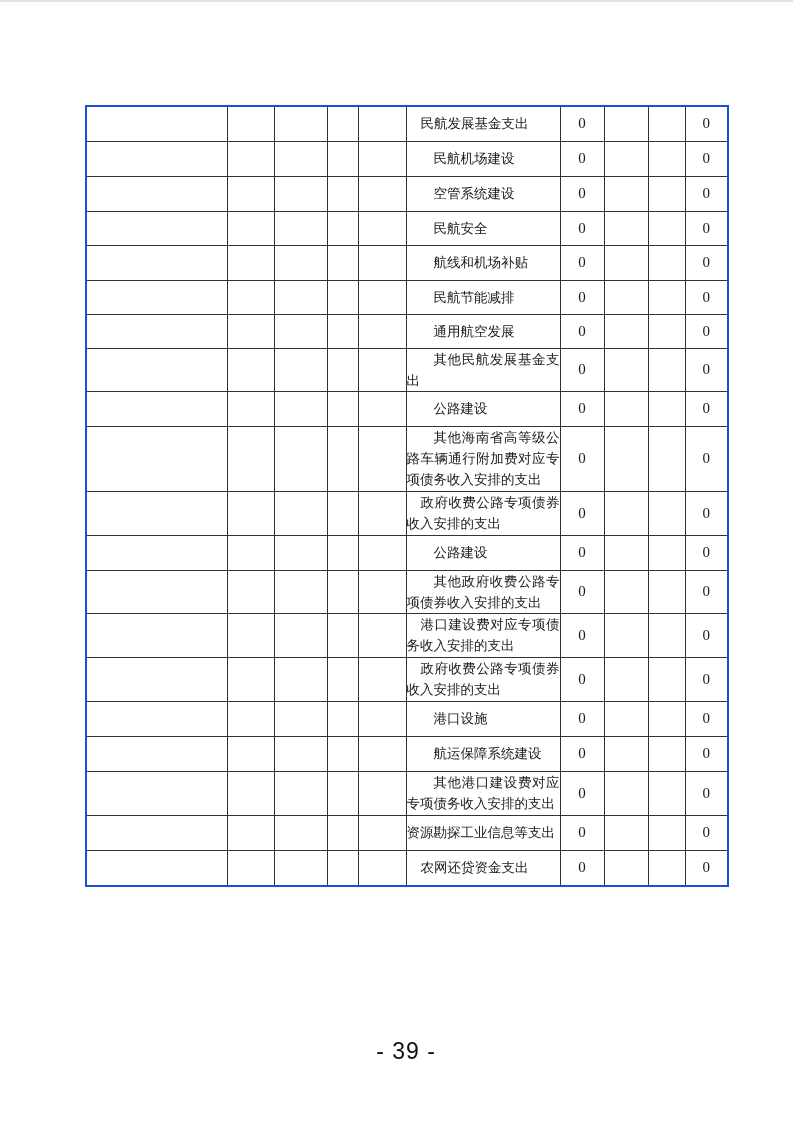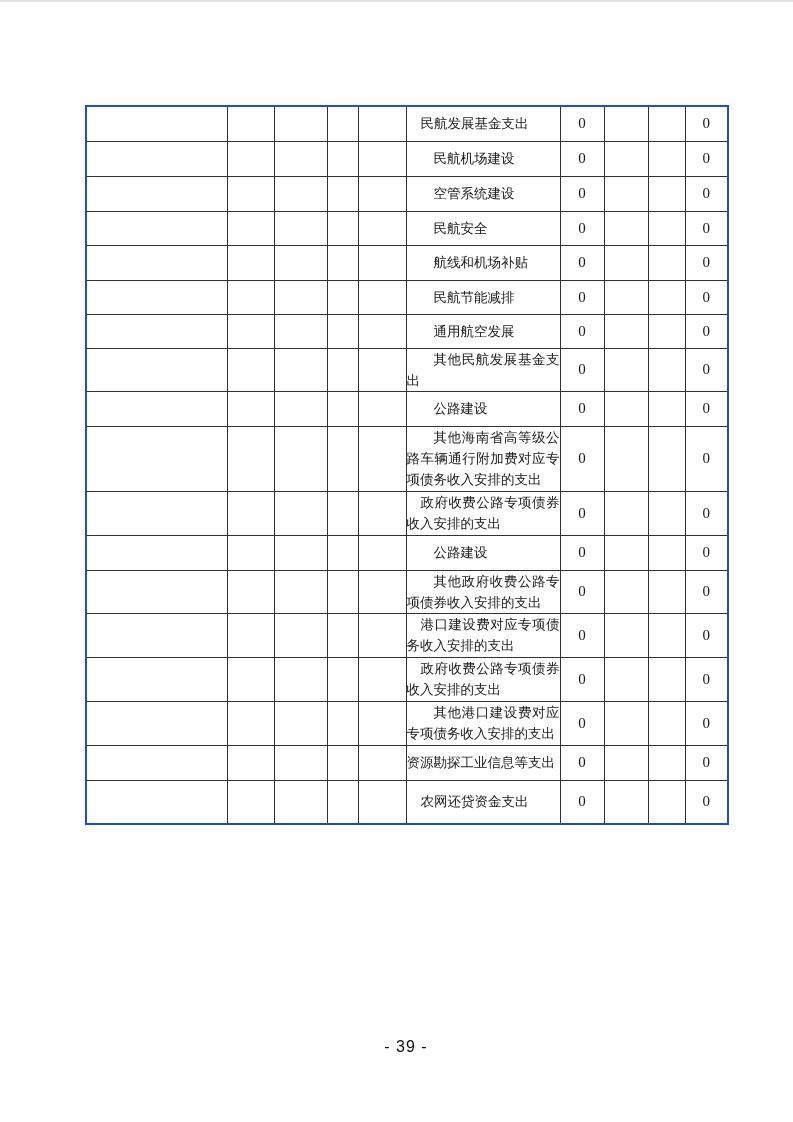--- a/index.html
+++ b/index.html
@@ -54,21 +54,21 @@
     text-align: center;
     font-family: "Liberation Serif", "DejaVu Serif", serif;
   }
   .page-number {
     position: absolute;
     left: 85px;
     top: 1038px;
     width: 642px;
     text-align: center;
     font-family: "Liberation Sans", "DejaVu Sans", sans-serif;
-    font-size: 16px;
+    font-size: 23px;
     color: #111111;
     letter-spacing: 1px;
   }
 </style>
 </head>
 <body>
 
 <div class="page">
   <div class="top-edge"></div>
 
@@ -259,20 +259,44 @@
           <td></td>
           <td></td>
           <td></td>
           <td></td>
           <td class="label-cell indent-1">政府收费公路专项债券收入安排的支出</td>
           <td class="value-cell">0</td>
           <td class="value-cell"></td>
           <td class="value-cell"></td>
           <td class="value-cell">0</td>
         </tr>
+        <tr style="height: 35px;">
+          <td></td>
+          <td></td>
+          <td></td>
+          <td></td>
+          <td></td>
+          <td class="label-cell indent-2">港口设施</td>
+          <td class="value-cell">0</td>
+          <td class="value-cell"></td>
+          <td class="value-cell"></td>
+          <td class="value-cell">0</td>
+        </tr>
+        <tr style="height: 35px;">
+          <td></td>
+          <td></td>
+          <td></td>
+          <td></td>
+          <td></td>
+          <td class="label-cell indent-2">航运保障系统建设</td>
+          <td class="value-cell">0</td>
+          <td class="value-cell"></td>
+          <td class="value-cell"></td>
+          <td class="value-cell">0</td>
+        </tr>
         <tr style="height: 44px;">
           <td></td>
           <td></td>
           <td></td>
           <td></td>
           <td></td>
           <td class="label-cell indent-2">其他港口建设费对应专项债务收入安排的支出</td>
           <td class="value-cell">0</td>
           <td class="value-cell"></td>
           <td class="value-cell"></td>
@@ -283,21 +307,21 @@
           <td></td>
           <td></td>
           <td></td>
           <td></td>
           <td class="label-cell indent-0">资源勘探工业信息等支出</td>
           <td class="value-cell">0</td>
           <td class="value-cell"></td>
           <td class="value-cell"></td>
           <td class="value-cell">0</td>
         </tr>
-        <tr style="height: 44px;">
+        <tr style="height: 36px;">
           <td></td>
           <td></td>
           <td></td>
           <td></td>
           <td></td>
           <td class="label-cell indent-1">农网还贷资金支出</td>
           <td class="value-cell">0</td>
           <td class="value-cell"></td>
           <td class="value-cell"></td>
           <td class="value-cell">0</td>

